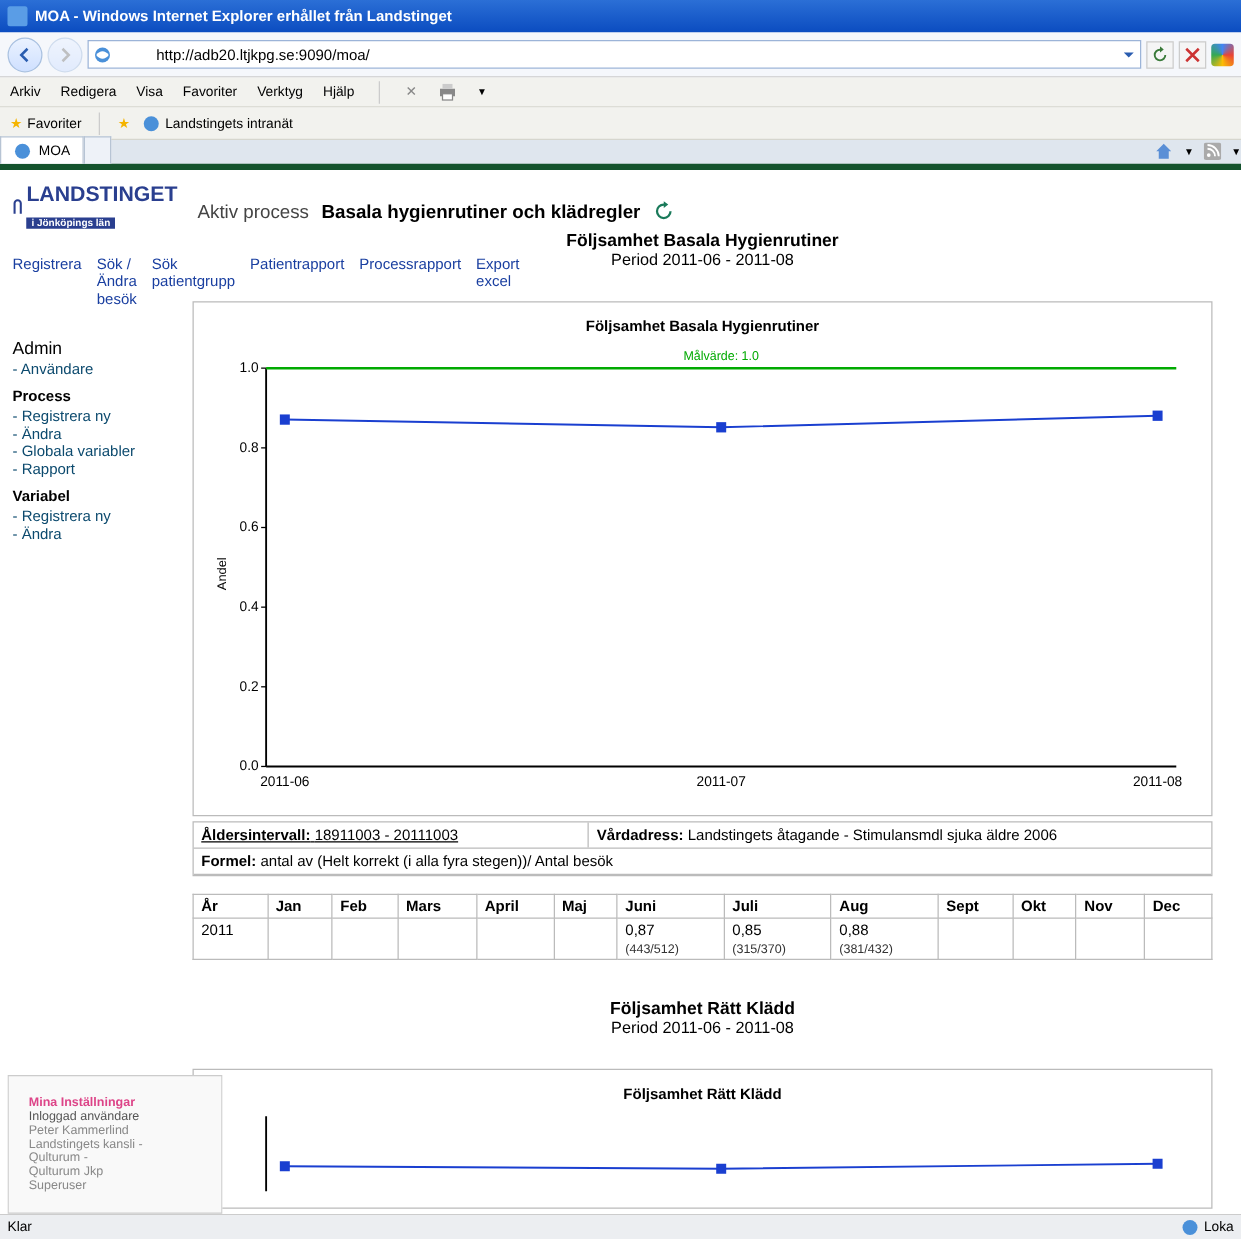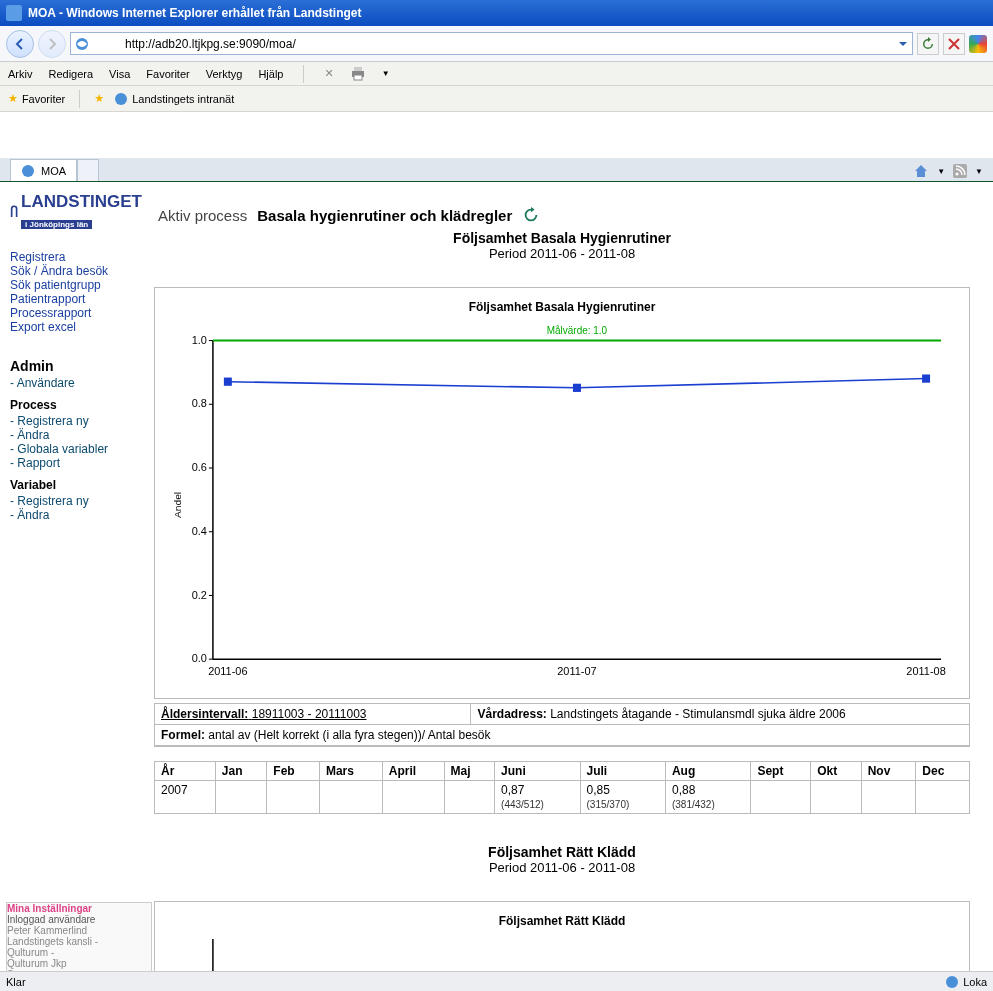--- a/index.html
+++ b/index.html
@@ -21,32 +21,32 @@
 .menubar .menu-item { cursor:default; }
 .menubar .mdiv { border-left:1px solid #ccc; height:18px; margin:0 4px; }
 
 
 .favbar { background:#f2f2ee; border-bottom:1px solid #d6d6ce; height:26px; display:flex; align-items:center; padding:0 8px; gap:10px; font-size:11px; }
 .fav-star { color:#f5b400; }
 .favlink { display:flex; align-items:center; gap:4px; cursor:default; }
 .divv { border-left:1px solid #ccc; height:18px; margin:0 4px; }
 
 
-.tabrow { background:#dfe6ee; height:24px; display:flex; align-items:flex-end; padding:0 10px; border-bottom:1px solid #14532d;margin-top:46px; }
+.tabrow { background:#dfe6ee; height:24px; display:flex; align-items:flex-end; padding:0 0; border-bottom:5px solid #14532d; }
 .tab { background:#fff; border:1px solid #b7c4d4; border-bottom:none; height:22px; padding:2px 10px; display:flex; align-items:center; gap:6px; font-size:11px; }
 .tabrow-right { margin-left:auto; display:flex; align-items:center; gap:8px; padding-bottom:2px; }
 
 
 .content { display:flex; }
 .sidebar { width:150px; padding:10px 8px 8px 10px; font-size:12px; }
 .logo { font-family:Arial; font-weight:bold; font-size:17px; color:#2a3f8f; display:flex; align-items:center; gap:2px; }
 .logo-sub { font-size:8px; background:#2a3f8f; color:#fff; padding:0 4px; display:inline-block; }
-.navlinks { margin-top:18px; display:flex; flex-direction:column; gap:0; }
+.navlinks { margin-top:18px; display:flex; flex-direction:row; gap:12px; }
 .navlinks a { color:#1a3fa0; text-decoration:none; cursor:default; }
-.admin-head { font-weight:bold; font-size:14px; margin-top:24px; }
+.admin-head { font-weight:normal; font-size:14px; margin-top:24px; }
 .sub { margin-top:2px; }
 .subhead { font-weight:bold; margin-top:8px; }
 .sub a { color:#0c4a6e; text-decoration:none; display:block; font-size:12px; }
 
 
 .main { flex:1; padding:10px 23px 20px 4px; }
 .proc-header { display:flex; align-items:center; gap:10px; font-size:15px; margin-top:14px; margin-left:4px; }
 .proc-header .lbl { color:#444; }
 .proc-header .val { font-weight:bold; }
 .refresh-icon { width:18px; height:18px; }
@@ -61,21 +61,21 @@
 .info-row { display:flex; border-bottom:1px solid #bbb; }
 .info-cell { padding:3px 6px; font-size:12px; }
 .info-cell.l { flex:1; border-right:1px solid #bbb;text-decoration:underline; }
 .info-cell.r { flex:1.6; }
 .info-row.single .info-cell { flex:1; border-right:none; }
 
 .datatable { border:1px solid #bbb; border-collapse:collapse; width:100%; margin-top:14px; font-size:12px; }
 .datatable th, .datatable td { border:1px solid #bbb; padding:2px 6px; text-align:left; vertical-align:top; }
 .datatable .subval { font-size:10px; color:#333; }
 
-.loginbox { position:fixed; left:6px; bottom:10px; width:146px; border:1px solid #ccc; background:#f9f9f9; padding:0; font-size:10px; color:#888; }
+.loginbox { position:fixed; left:6px; bottom:20px; width:172px; border:1px solid #ccc; background:#f9f9f9; padding:16px; font-size:10px; color:#888; }
 .loginbox .minst { color:#d48; font-weight:bold; }
 .loginbox .hdr { color:#555; font-weight:normal; }
 
 .statusbar { position:fixed; bottom:0; left:0; right:0; height:20px; background:#eceef1; border-top:1px solid #ccc; display:flex; align-items:center; font-size:11px; padding:0 6px; justify-content:space-between; }
 
 svg { display:block; }
 </style>
 </head>
 <body>
 
@@ -308,21 +308,21 @@
             <th>Maj</th>
         <th>Juni</th>
             <th>Juli</th>
             <th>Aug</th>
         <th>Sept</th>
             <th>Okt</th>
             <th>Nov</th>
         <th>Dec</th>
       </tr>
       <tr>
-        <td>2007</td>
+        <td>2011</td>
             <td></td>
             <td></td>
             <td></td>
             <td></td>
             <td></td>
         <td><span>0,87</span><br><span class="subval">(443/512)</span></td>
         <td><span>0,85</span><br><span class="subval">(315/370)</span></td>
         <td><span>0,88</span><br><span class="subval">(381/432)</span></td>
         <td></td>
             <td></td>

